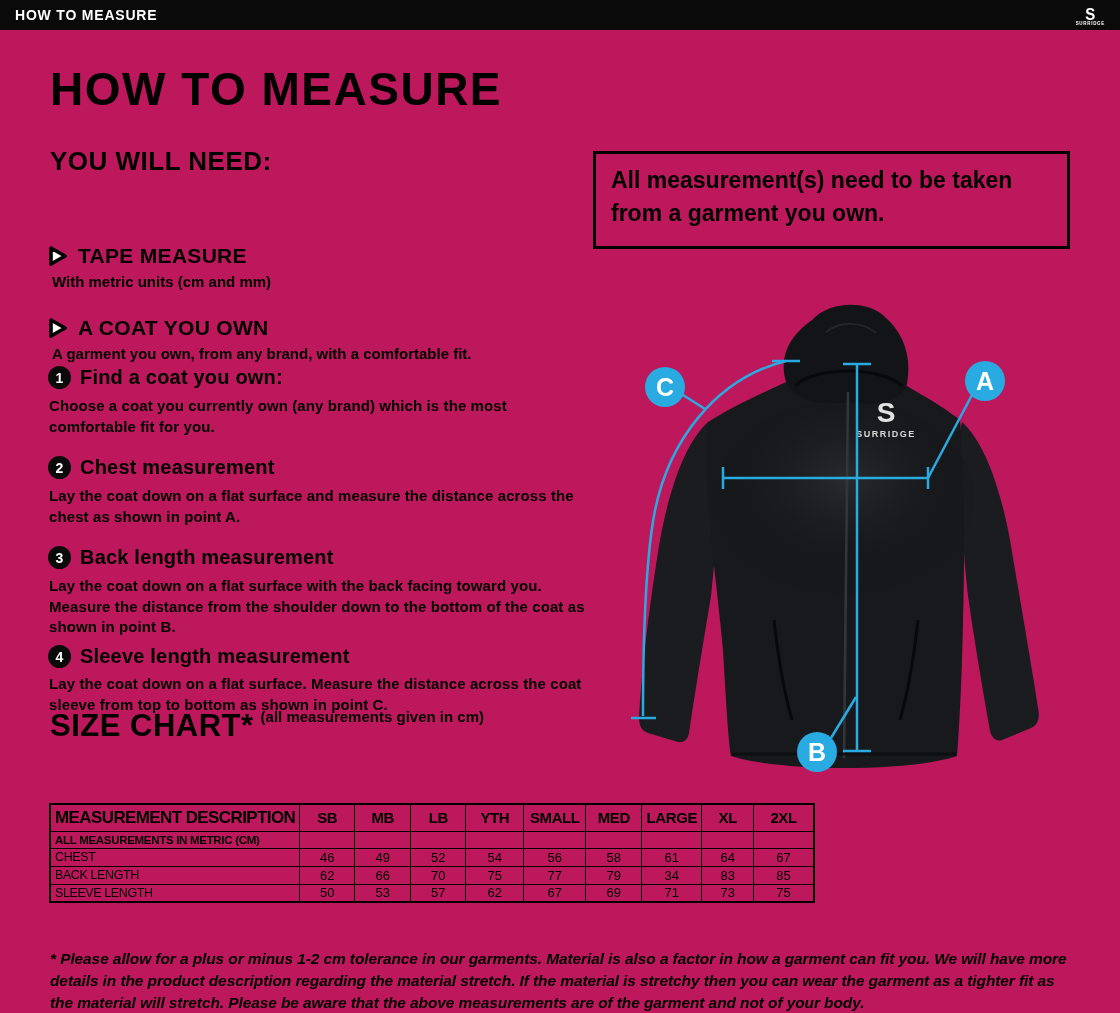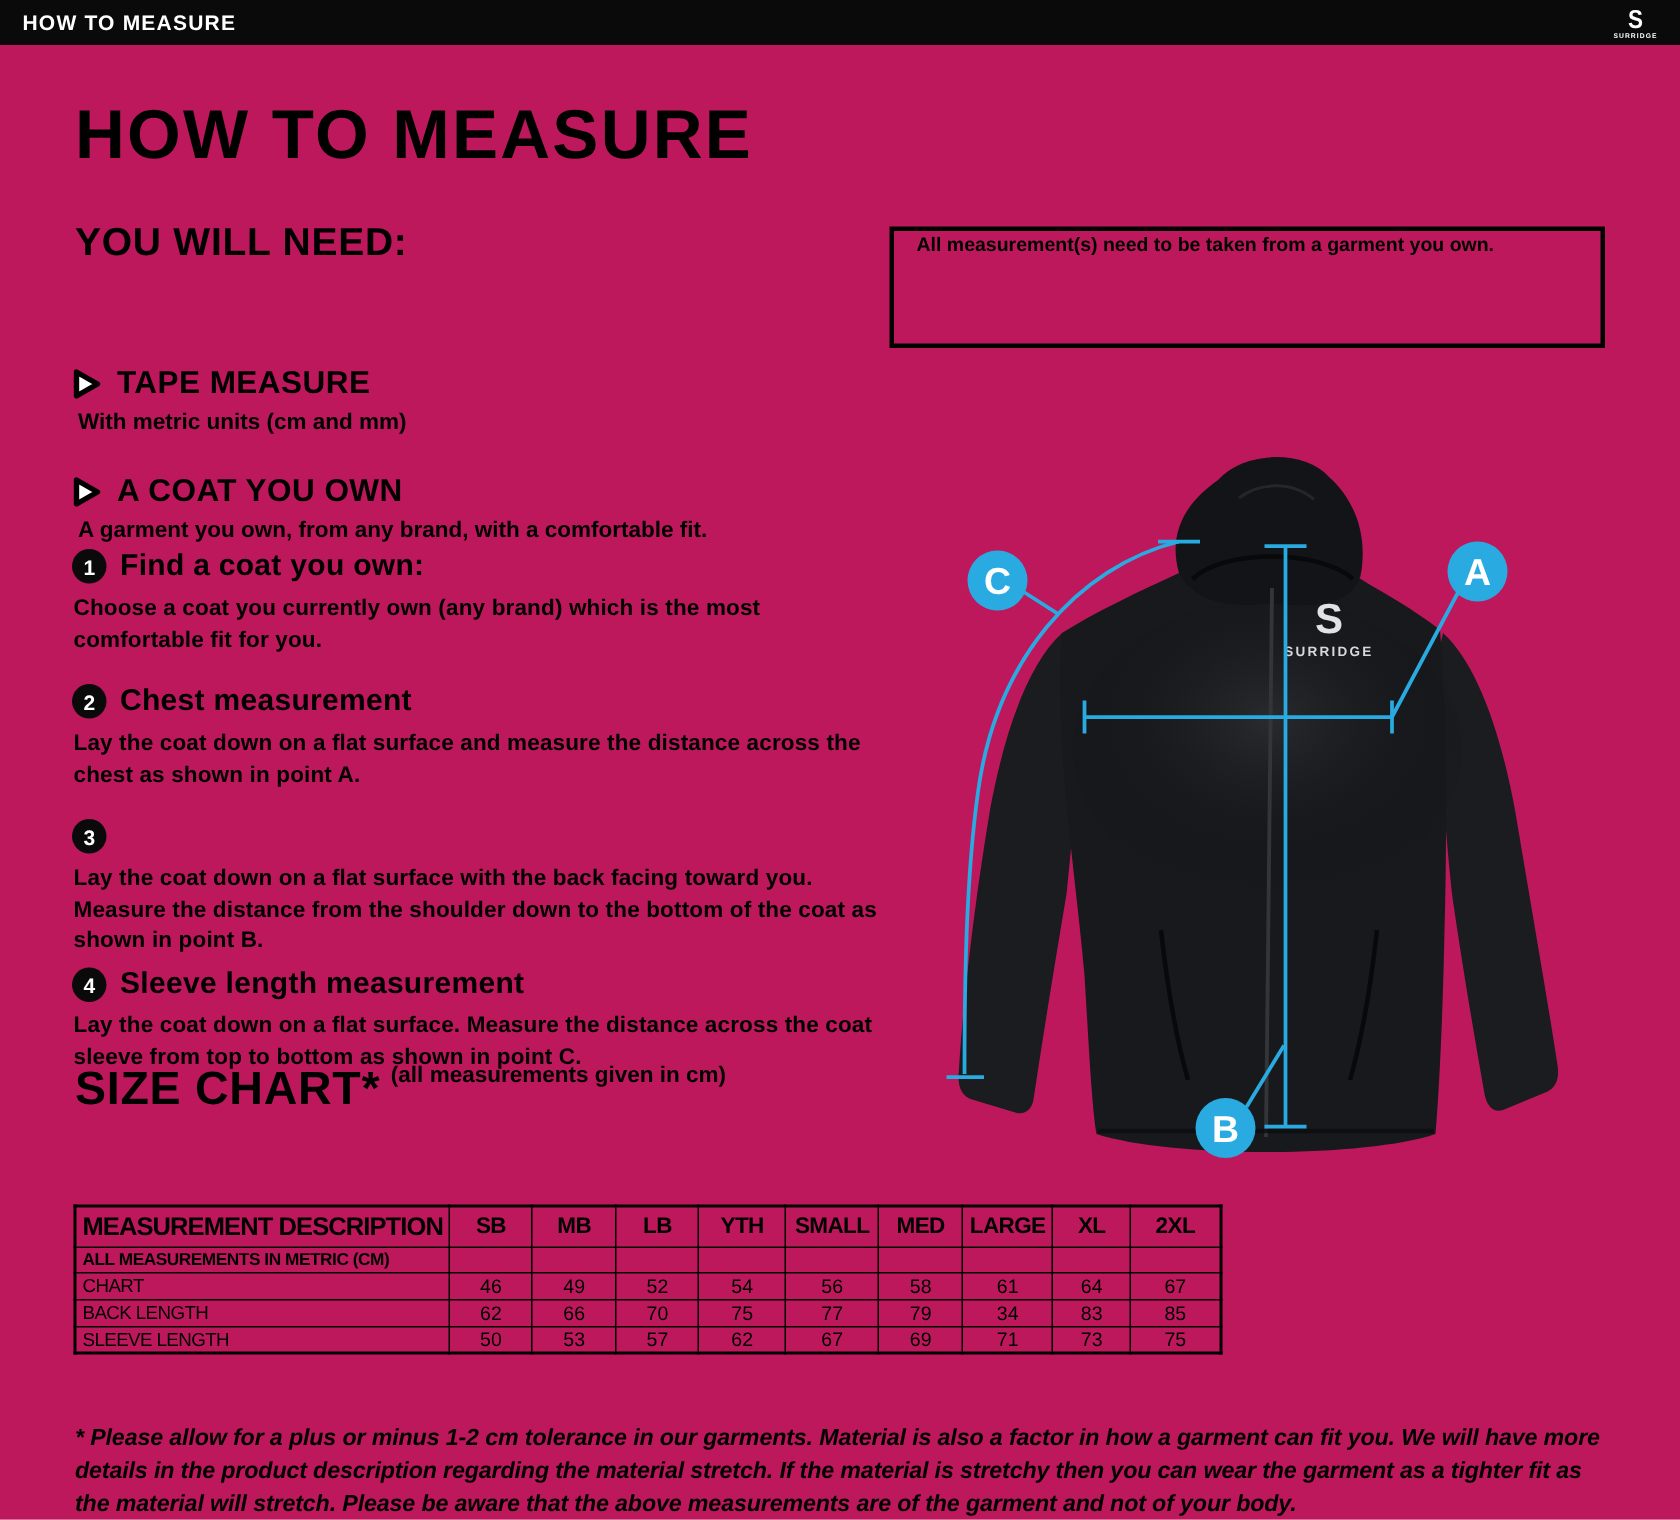--- a/index.html
+++ b/index.html
@@ -42,23 +42,23 @@
     display:flex; align-items:center; justify-content:center;
     font-size:14px; font-weight:bold; flex:0 0 auto;
   }
   .step-name { font-size:20px; font-weight:800; letter-spacing:0.2px; }
   .step-body {
     position:absolute; left:49px; width:540px;
     font-size:15px; font-weight:bold; line-height:1.38; letter-spacing:0.1px;
   }
 
   .note-box {
-    position:absolute; left:593px; top:151px; width:477px; height:81px;
-    border:3px solid #000; padding:0 15px;
-    font-size:13px; font-weight:800; line-height:1.45;
+    position:absolute; left:593px; top:151px; width:477px; height:98px;
+    border:3px solid #000; padding:10px 15px;
+    font-size:23px; font-weight:800; line-height:1.45;
   }
 
   .diagram { position:absolute; left:590px; top:290px; width:530px; height:515px; }
 
   .size-chart-head { position:absolute; left:50px; top:708px; display:flex; align-items:flex-start; }
   .size-chart-title { font-size:31px; font-weight:800; letter-spacing:0.5px; }
   .size-chart-sub { font-size:15px; font-weight:bold; margin-left:7px; }
 
   table.size-table {
     position:absolute; left:49px; top:803px;
@@ -125,20 +125,21 @@
   <div class="step-body" style="top:396px">Choose a coat you currently own (any brand) which is the most comfortable fit for you.</div>
 
   <div class="step-title" style="top:456px">
     <span class="badge">2</span>
     <span class="step-name">Chest measurement</span>
   </div>
   <div class="step-body" style="top:486px">Lay the coat down on a flat surface and measure the distance across the chest as shown in point A.</div>
 
   <div class="step-title" style="top:546px">
     <span class="badge">3</span>
+    <span class="step-name">Back length measurement</span>
   </div>
   <div class="step-body" style="top:576px">Lay the coat down on a flat surface with the back facing toward you. Measure the distance from the shoulder down to the bottom of the coat as shown in point B.</div>
 
   <div class="step-title" style="top:645px">
     <span class="badge">4</span>
     <span class="step-name">Sleeve length measurement</span>
   </div>
   <div class="step-body" style="top:674px">Lay the coat down on a flat surface. Measure the distance across the coat sleeve from top to bottom as shown in point C.</div>
 
   <div class="note-box">
@@ -238,21 +239,21 @@
           <td></td>
           <td></td>
           <td></td>
           <td></td>
           <td></td>
           <td></td>
           <td></td>
           <td></td>
     </tr>
     <tr class="row-data">
-      <td>CHART</td>
+      <td>CHEST</td>
       <td>46</td>
       <td>49</td>
       <td>52</td>
       <td>54</td>
       <td>56</td>
       <td>58</td>
       <td>61</td>
       <td>64</td>
       <td>67</td>
     </tr>

